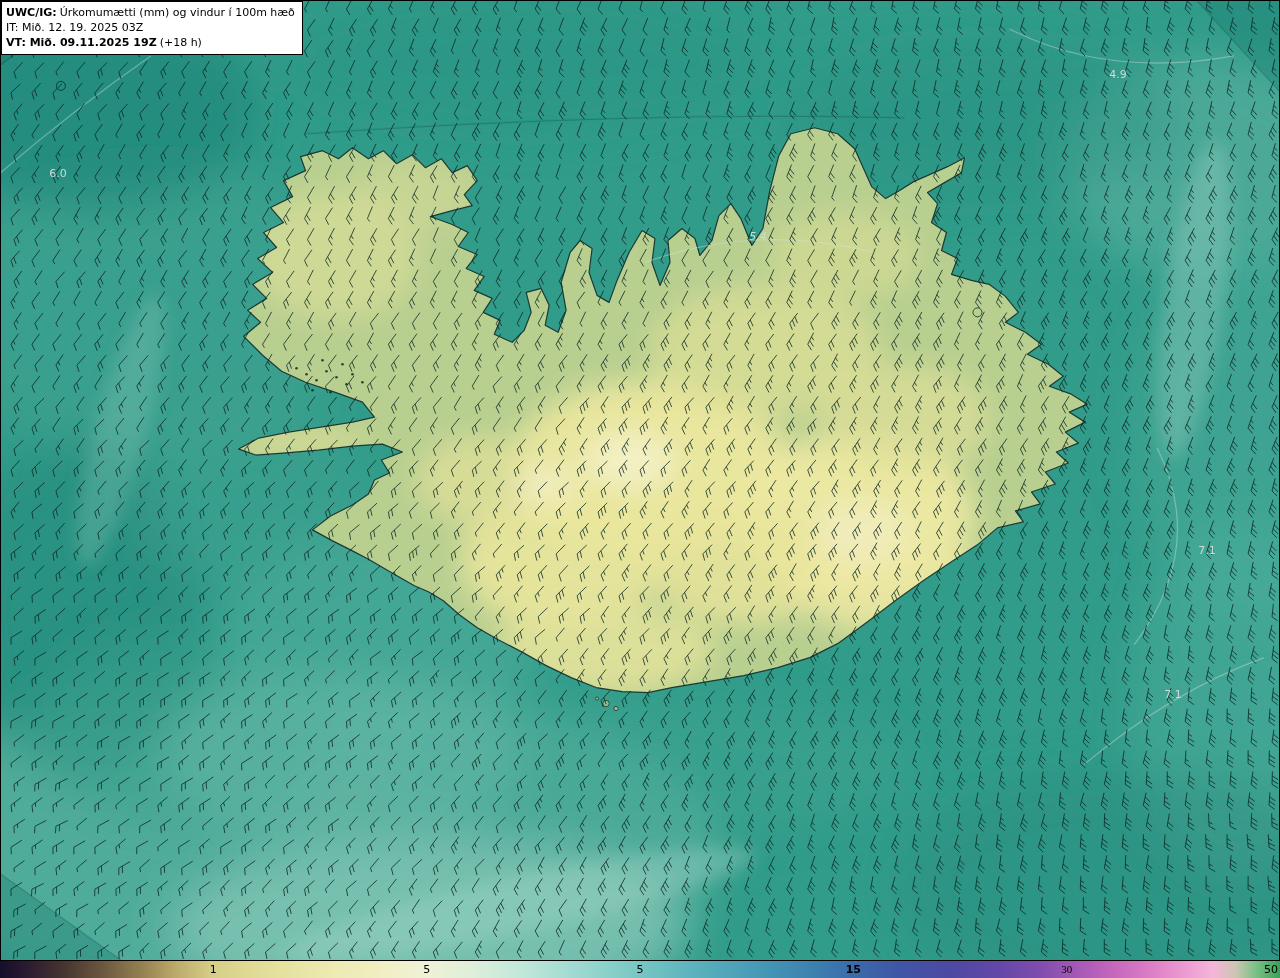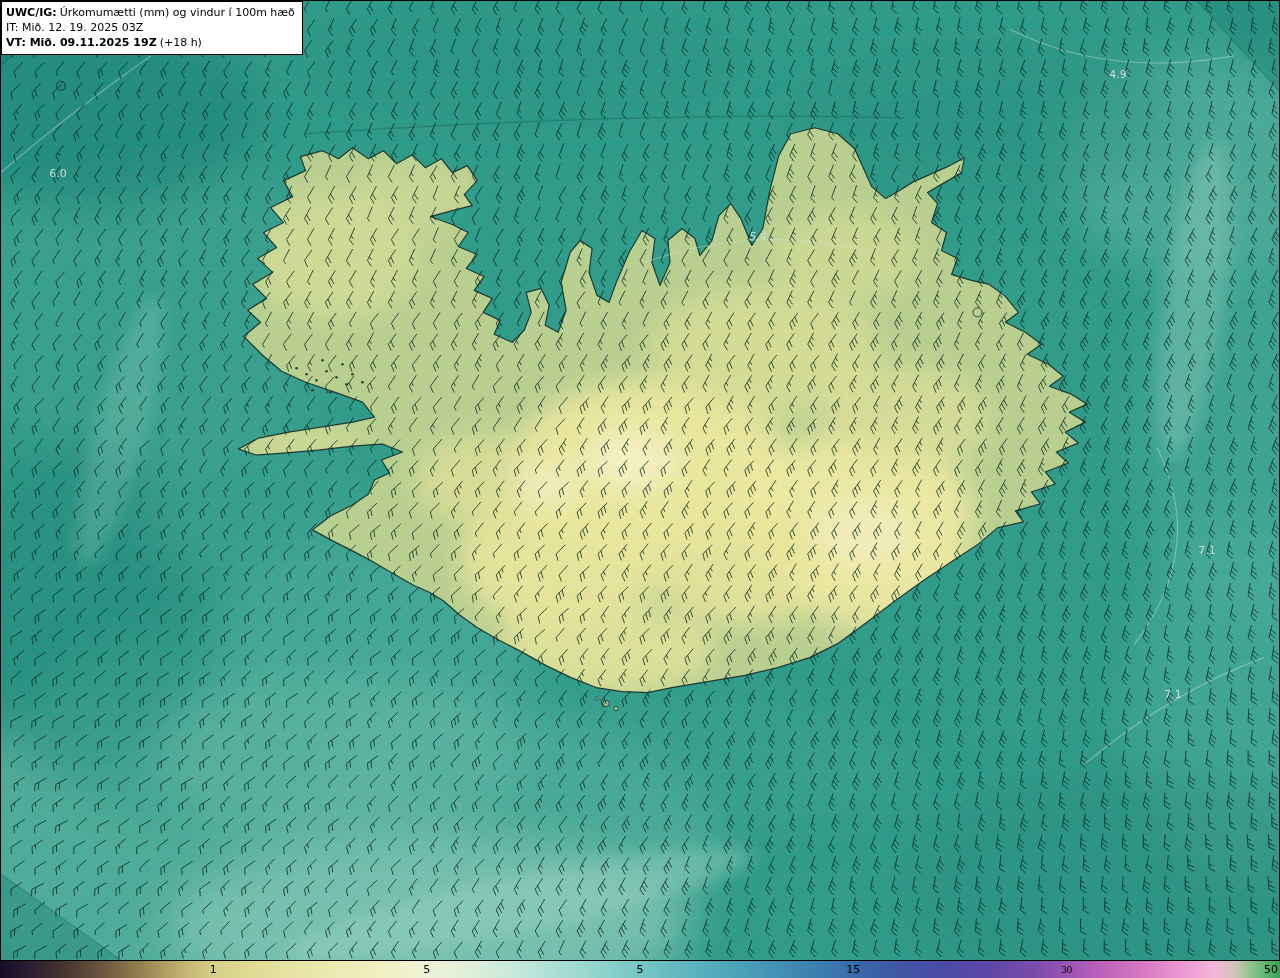--- a/index.html
+++ b/index.html
@@ -176,18 +176,18 @@
         <div class="map-label" style="left: 1172px; top: 693px; color: rgb(204, 219, 214);">7.1</div>
       </div>
   </div>
 
   <div class="cbar">
     <div id="cb-grad" class="cb-grad" style="background: linear-gradient(90deg, rgb(20, 15, 41) 0%, rgb(42, 26, 49) 2%, rgb(70, 53, 47) 5%, rgb(107, 87, 63) 8%, rgb(147, 128, 79) 11%, rgb(191, 174, 110) 14%, rgb(215, 207, 136) 16.7%, rgb(227, 223, 154) 21%, rgb(237, 234, 178) 26%, rgb(241, 239, 196) 30%, rgb(239, 242, 214) 33.3%, rgb(221, 239, 218) 37%, rgb(191, 231, 218) 41%, rgb(151, 214, 207) 46%, rgb(118, 198, 195) 50%, rgb(87, 175, 188) 55%, rgb(68, 149, 181) 60%, rgb(61, 130, 175) 63.3%, rgb(58, 107, 171) 66.7%, rgb(63, 87, 165) 70%, rgb(76, 73, 163) 74%, rgb(99, 71, 167) 78%, rgb(125, 76, 173) 81%, rgb(154, 85, 179) 83.3%, rgb(192, 100, 188) 86.5%, rgb(218, 122, 197) 89.5%, rgb(236, 154, 210) 92.5%, rgb(243, 182, 218) 94.8%, rgb(207, 198, 180) 96.5%, rgb(127, 194, 136) 98%, rgb(57, 162, 87) 100%);"></div>
     <div id="cb-ticks">
         <span class="cb-tick" style="left: 16.6667%;">1</span>
         <span class="cb-tick" style="left: 33.3333%;">5</span>
         <span class="cb-tick" style="left: 50%;">5</span>
-        <span class="cb-tick" style="left: 66.6667%;">15</span>
+        <span class="cb-tick" style="left: 66.6667%; font-weight: bold;">15</span>
         <span class="cb-tick" style="left: 83.3333%; font-family: Liberation Serif, serif;">30</span>
         <span class="cb-tick" style="right: 2px; transform: none;">50</span>
       </div>
   </div>
 </div>
 
 </body></html>

